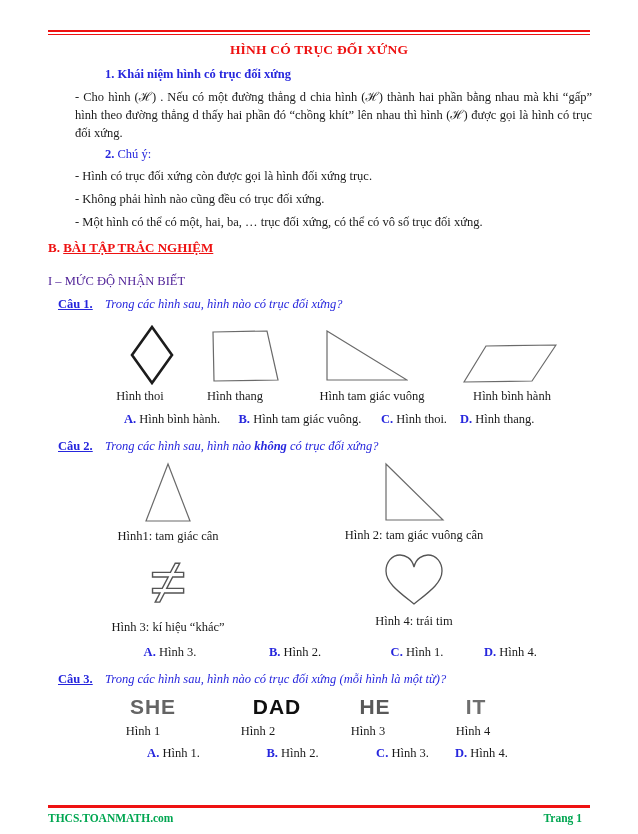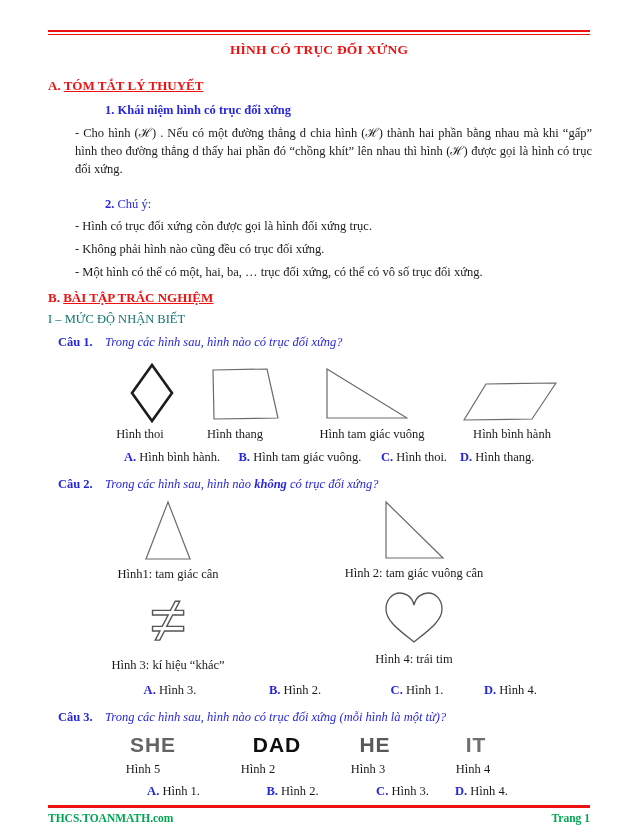--- a/index.html
+++ b/index.html
@@ -7,28 +7,28 @@
   .page{position:relative;width:638px;height:834px;overflow:hidden;background:#fff;}
 
   .top-rule{margin:30px 48px 0 48px;height:2px;border-top:2.5px solid #ee1111;border-bottom:1.5px solid #ee1111;}
   .doc-title{margin-top:7px;text-align:center;color:#ee1111;font-weight:bold;font-size:13.5px;letter-spacing:.2px;}
 
   .head-red{margin:20px 0 0 48px;color:#ee1111;font-weight:bold;font-size:13px;}
   .head-red .u{text-decoration:underline;text-decoration-color:#ee1111;}
 
   .sub-blue{margin:9px 0 0 105px;color:#2626dd;font-weight:bold;font-size:12.5px;}
   .para{margin:7px 46px 0 75px;text-align:justify;line-height:1.42;}
-  .chu-y{margin:19px 0 0 105px;color:#2626dd;}
+  .chu-y{margin:5px 0 0 105px;color:#2626dd;}
   .chu-y .num{font-weight:bold;}
   .note{margin:6px 46px 0 75px;line-height:1.35;}
 
-  .level-blue{margin:6px 0 0 48px;color:#0f766e;font-size:12.5px;}
+  .level-blue{margin:18px 0 0 48px;color:#4c1d95;font-size:12.5px;}
 
   .q-row{display:flex;margin:8px 46px 0 58px;}
-  .q-label{color:#2626dd;font-weight:bold;width:47px;flex:none;}
+  .q-label{color:#2626dd;font-weight:bold;width:47px;flex:none;text-decoration:underline;}
   .q-text{color:#2626dd;font-style:italic;}
   .q-text b{font-weight:bold;}
 
   .figrow1{display:flex;align-items:flex-end;margin-top:10px;height:62px;}
   .figlabels,.ansrow,.wordlabels{display:flex;align-items:baseline;}
   .figlabels{margin-top:5px;}
   .figlabels .fl{text-align:center;font-size:12.5px;}
   .ansrow{margin-top:8px;margin-left:112px;text-align:center;}
   .ansrow .opt{white-space:nowrap;}
   .ansrow .letter{color:#2626dd;font-weight:bold;}
@@ -36,36 +36,32 @@
   .two-col{display:flex;margin-left:48px;margin-top:8px;gap:6px;}
   .col240{width:240px;display:flex;flex-direction:column;align-items:center;}
   .col240 .fl{margin-top:6px;text-align:center;}
 
   .wordsrow{display:flex;align-items:baseline;margin-top:8px;}
   .word{font-family:"Liberation Sans",sans-serif;font-weight:bold;font-size:21px;letter-spacing:1px;text-align:center;}
   .wordlabels{margin-top:5px;}
   .wordlabels .fl{width:50px;text-align:center;}
 
   .footer-rule{position:absolute;left:48px;right:48px;top:805px;border-top:3.5px solid #ee1111;}
-  .footer-row{position:absolute;left:48px;right:48px;top:812px;display:flex;justify-content:space-between;color:#00a651;font-weight:bold;font-size:11.5px;}
+  .footer-row{position:absolute;left:48px;right:56px;top:812px;display:flex;justify-content:space-between;color:#00a651;font-weight:bold;font-size:11.5px;}
 
   svg{display:block;}
 </style>
 </head>
 <body>
 
 <div class="page">
 
   <div class="top-rule"></div>
   <div class="doc-title">HÌNH CÓ TRỤC ĐỐI XỨNG</div>
 
-  <div class="head-red">
-    <span>A.</span>
-    <span class="u">TÓM TẮT LÝ THUYẾT</span>
-  </div>
   <div class="sub-blue">1. Khái niệm hình có trục đối xứng</div>
   <div class="para">- Cho hình (ℋ) . Nếu có một đường thẳng d chia hình (ℋ) thành hai phần bằng nhau mà khi “gấp” hình theo đường thẳng d thấy hai phần đó “chồng khít” lên nhau thì hình (ℋ) được gọi là hình có trục đối xứng.</div>
   <div class="chu-y">
     <span class="num">2.</span>
     <span>Chú ý:</span>
   </div>
   <div class="note">- Hình có trục đối xứng còn được gọi là hình đối xứng trục.</div>
   <div class="note">-  Không phải hình nào cũng đều có trục đối xứng.</div>
   <div class="note">- Một hình có thể có một, hai, ba, … trục đối xứng, có thể có vô số trục đối xứng.</div>
 
@@ -170,21 +166,21 @@
     <span class="q-text">Trong các hình sau, hình nào có trục đối xứng (mỗi hình là một từ)?</span>
   </div>
 
   <div class="wordsrow">
     <span class="word" style="margin-left:120px;width:66px;color:#646464;">SHE</span>
     <span class="word" style="margin-left:60px;width:62px;color:#0f0f0f;">DAD</span>
     <span class="word" style="margin-left:47px;width:40px;color:#595959;">HE</span>
     <span class="word" style="margin-left:65px;width:32px;color:#6e6e6e;">IT</span>
   </div>
   <div class="wordlabels">
-    <span class="fl" style="margin-left:118px;">Hình 5</span>
+    <span class="fl" style="margin-left:118px;">Hình 1</span>
     <span class="fl" style="margin-left:65px;">Hình 2</span>
     <span class="fl" style="margin-left:60px;">Hình 3</span>
     <span class="fl" style="margin-left:55px;">Hình 4</span>
   </div>
   <div class="ansrow" style="margin-top:7px;">
     <span class="opt" style="width:123px;"><span class="letter">A.</span> <span>Hình 1.</span></span>
     <span class="opt" style="width:115px;"><span class="letter">B.</span> <span>Hình 2.</span></span>
     <span class="opt" style="width:105px;"><span class="letter">C.</span> <span>Hình 3.</span></span>
     <span class="opt"><span class="letter">D.</span> <span>Hình 4.</span></span>
   </div>

